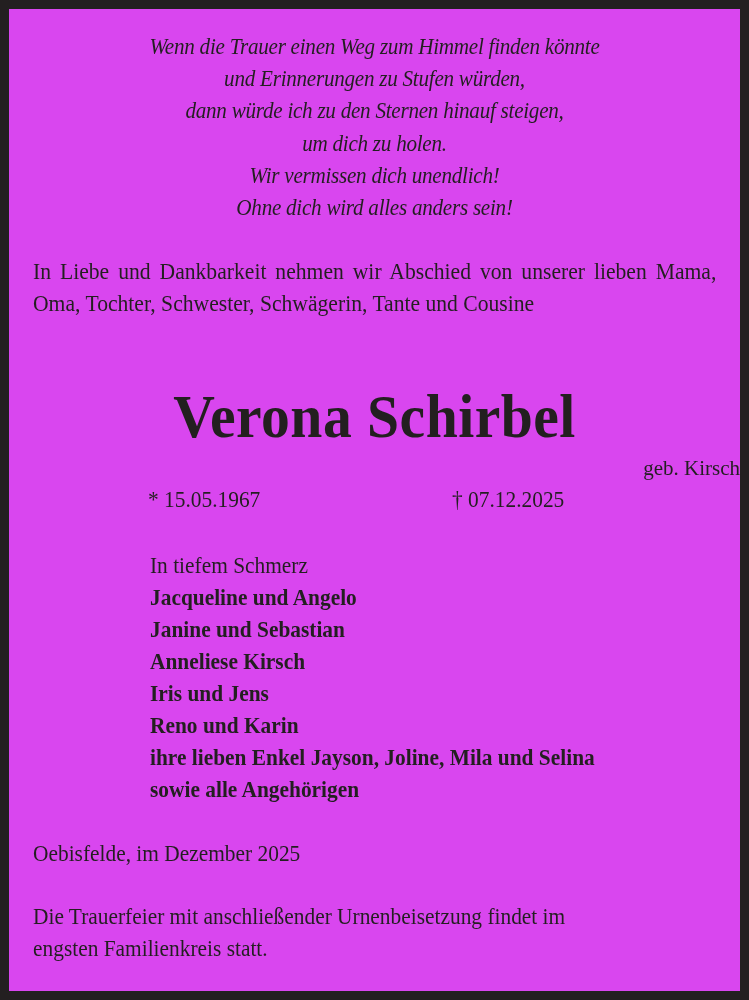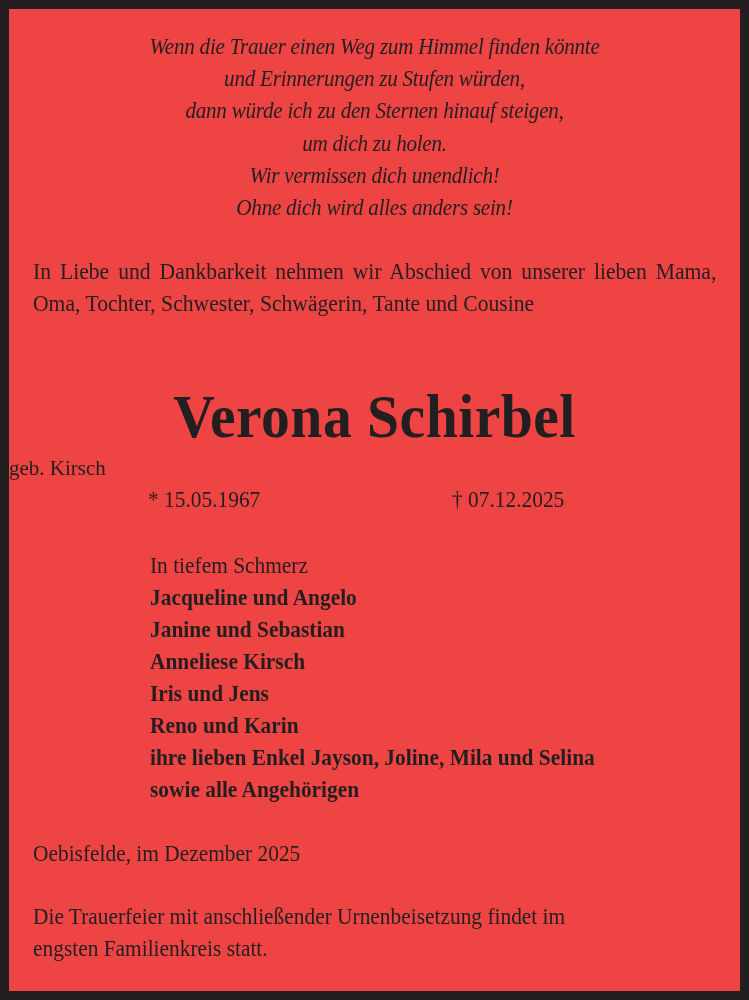--- a/index.html
+++ b/index.html
@@ -12,21 +12,21 @@
       height: 1000px;
       position: relative;
       overflow: hidden;
     }
     .frame {
       position: absolute;
       left: 9px;
       top: 9px;
       width: 731px;
       height: 982px;
-      background: #ef4444;
+      background: #d946ef;
       color: #231f20;
       font-family: "Liberation Serif", "DejaVu Serif", serif;
     }
     .poem {
       position: absolute;
       top: 22px;
       left: 0;
       width: 100%;
       text-align: center;
       font-style: italic;
@@ -61,21 +61,21 @@
       line-height: 70px;
       letter-spacing: 0.5px;
       transform: scaleX(0.93);
       transform-origin: center top;
     }
     .birthname {
       position: absolute;
       top: 446px;
       left: 0;
       width: 100%;
-      text-align: left;
+      text-align: right;
       font-size: 21px;
       line-height: 26px;
     }
     .born {
       position: absolute;
       top: 476px;
       left: 139px;
       font-size: 23px;
       line-height: 30px;
       transform: scaleX(0.93);

